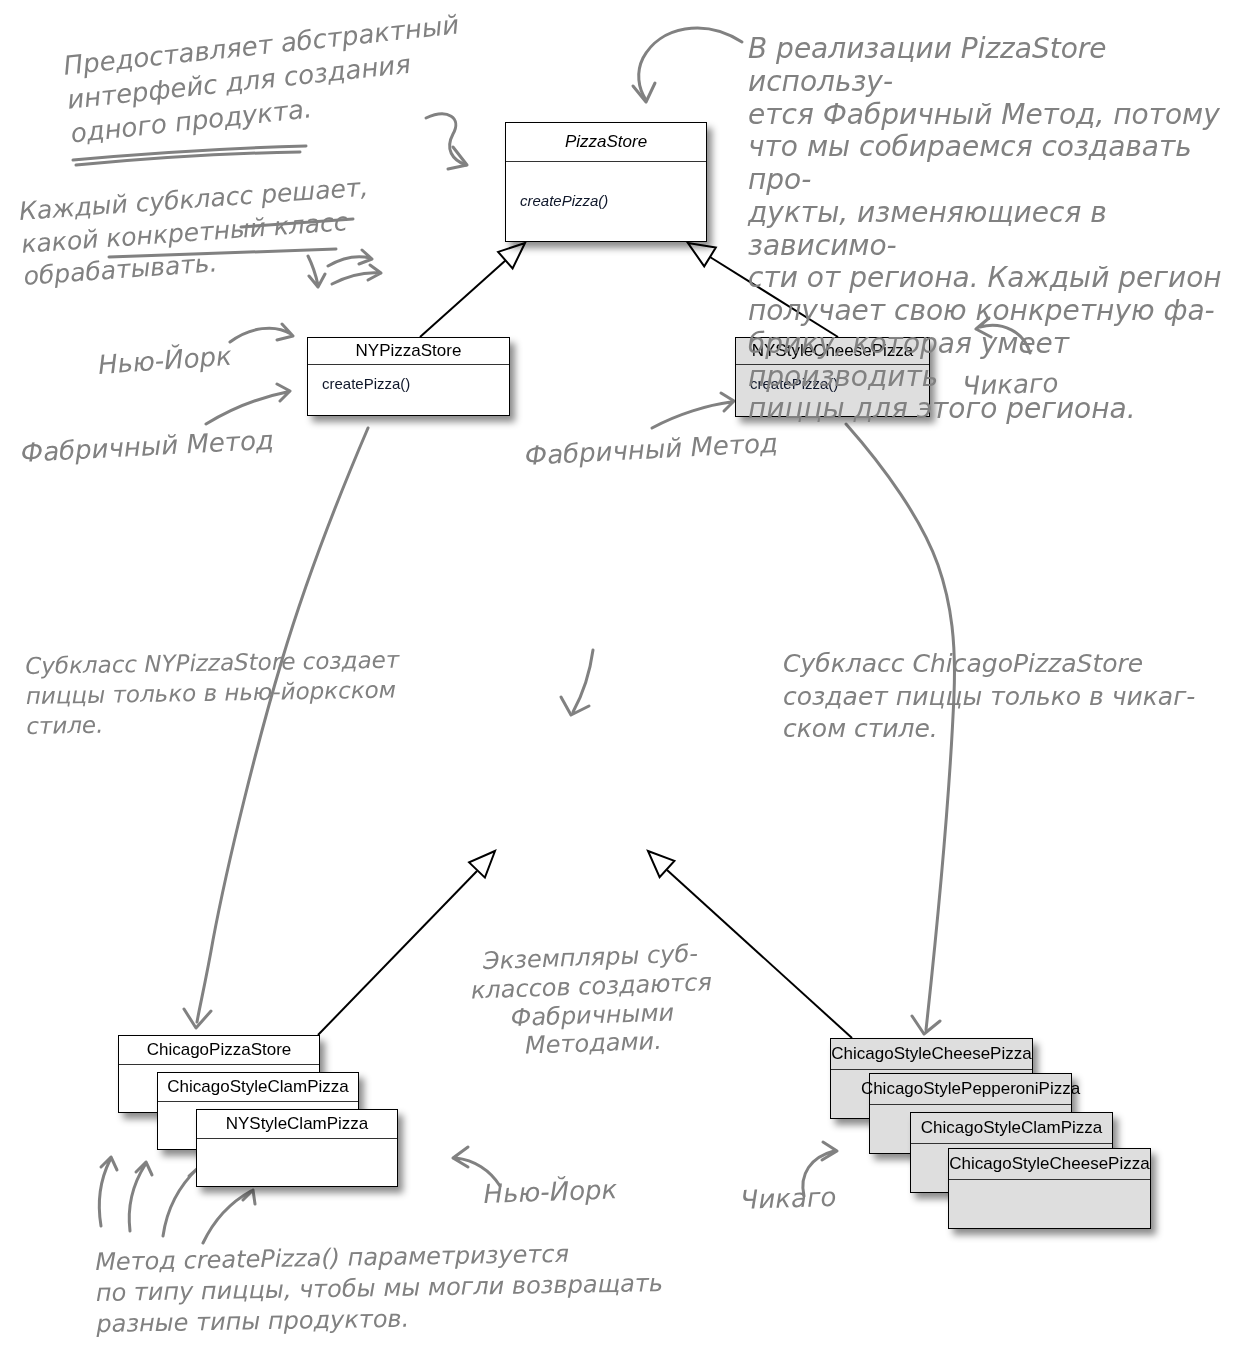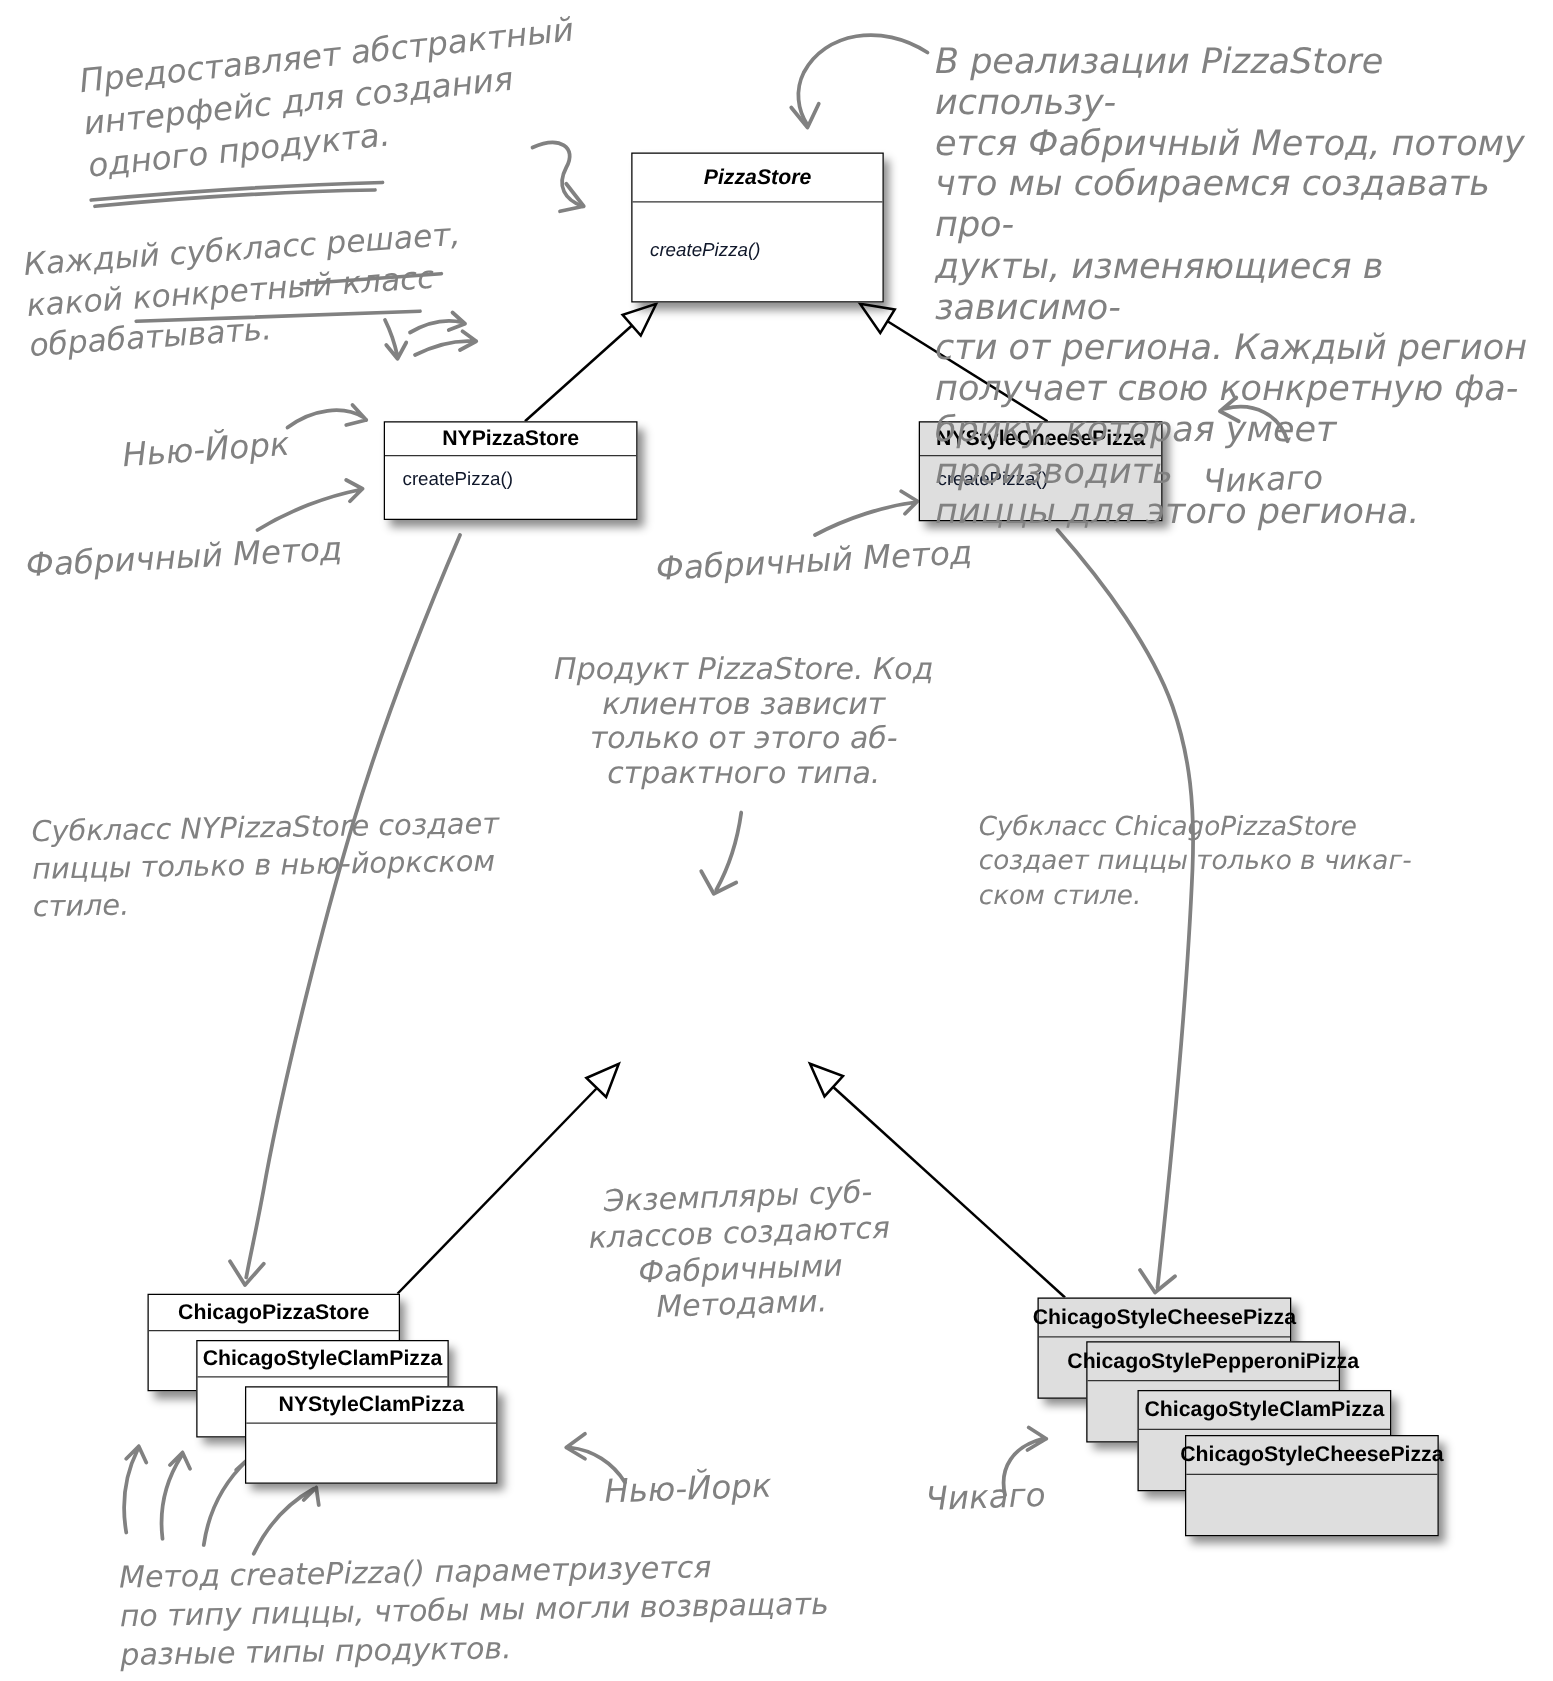--- a/index.html
+++ b/index.html
@@ -2,21 +2,21 @@
 <html style="--box-gray: #dedede; --pencil: #818181;"><head>
 <meta charset="utf-8">
 <style>
   html,body{margin:0;padding:0;background:#fff;}
   #stage{position:relative;width:1242px;height:1345px;background:#fff;overflow:hidden;
          font-family:"Liberation Sans",sans-serif;}
   
   .uml-box{position:absolute;background:#fff;border:1.5px solid #000;z-index:2;
            box-shadow:5px 6px 7px rgba(0,0,0,0.45);}
   .uml-box.gray{background:var(--box-gray,#dedede);}
-  .uml-title{font-weight:bold;text-align:center;font-size:17px;color:#000;
+  .uml-title{font-weight:normal;text-align:center;font-size:17px;color:#000;
              border-bottom:1.5px solid #333;display:flex;align-items:center;justify-content:center;}
   .uml-title.abstract{font-style:italic;}
   .uml-method{font-size:15px;color:#0f172a;padding-left:14px;}
   .uml-method.abstract{font-style:italic;}
   
   .note{position:absolute;font-family:"DejaVu Sans",sans-serif;font-style:italic;
         color:var(--pencil,#7b7b7b);white-space:pre-line;z-index:3;line-height:1.3;
         transform-origin:left top;}
   svg#wires{position:absolute;left:0;top:0;z-index:1;}
   .sketch{stroke:var(--pencil,#8a8a8a);stroke-width:3;fill:none;stroke-linecap:round;stroke-linejoin:round;}
@@ -161,30 +161,26 @@
 пиццы для этого региона.</div>
 
   <div class="note" style="left:97px;top:349px;font-size:26px;transform:rotate(-4deg)">Нью-Йорк</div>
 
   <div class="note" style="left:20px;top:437px;font-size:26px;transform:rotate(-3deg)">Фабричный Метод</div>
 
   <div class="note" style="left:524px;top:440px;font-size:26px;transform:rotate(-3deg)">Фабричный Метод</div>
 
   <div class="note" style="left:962px;top:370px;font-size:26px;transform:rotate(-2deg)">Чикаго</div>
 
-  <div class="note" style="left:430px;top:522px;width:330px;text-align:center;font-size:24px;line-height:1.15">Продукт PizzaStore. Код
-клиентов зависит
-только от этого аб-
-страктного типа.</div>
 
   <div class="note" style="left:25px;top:652px;font-size:23px;transform:rotate(-1deg)">Субкласс NYPizzaStore создает
 пиццы только в нью-йоркском
 стиле.</div>
 
-  <div class="note" style="left:783px;top:648px;font-size:21px">Субкласс ChicagoPizzaStore
+  <div class="note" style="left:783px;top:648px;font-size:25px">Субкласс ChicagoPizzaStore
 создает пиццы только в чикаг-
 ском стиле.</div>
 
   <div class="note" style="left:455px;top:948px;width:270px;text-align:center;font-size:24px;line-height:1.2;transform:rotate(-2deg)">Экземпляры суб-
 классов создаются
 Фабричными
 Методами.</div>
 
   <div class="note" style="left:483px;top:1178px;font-size:26px;transform:rotate(-2deg)">Нью-Йорк</div>
 

